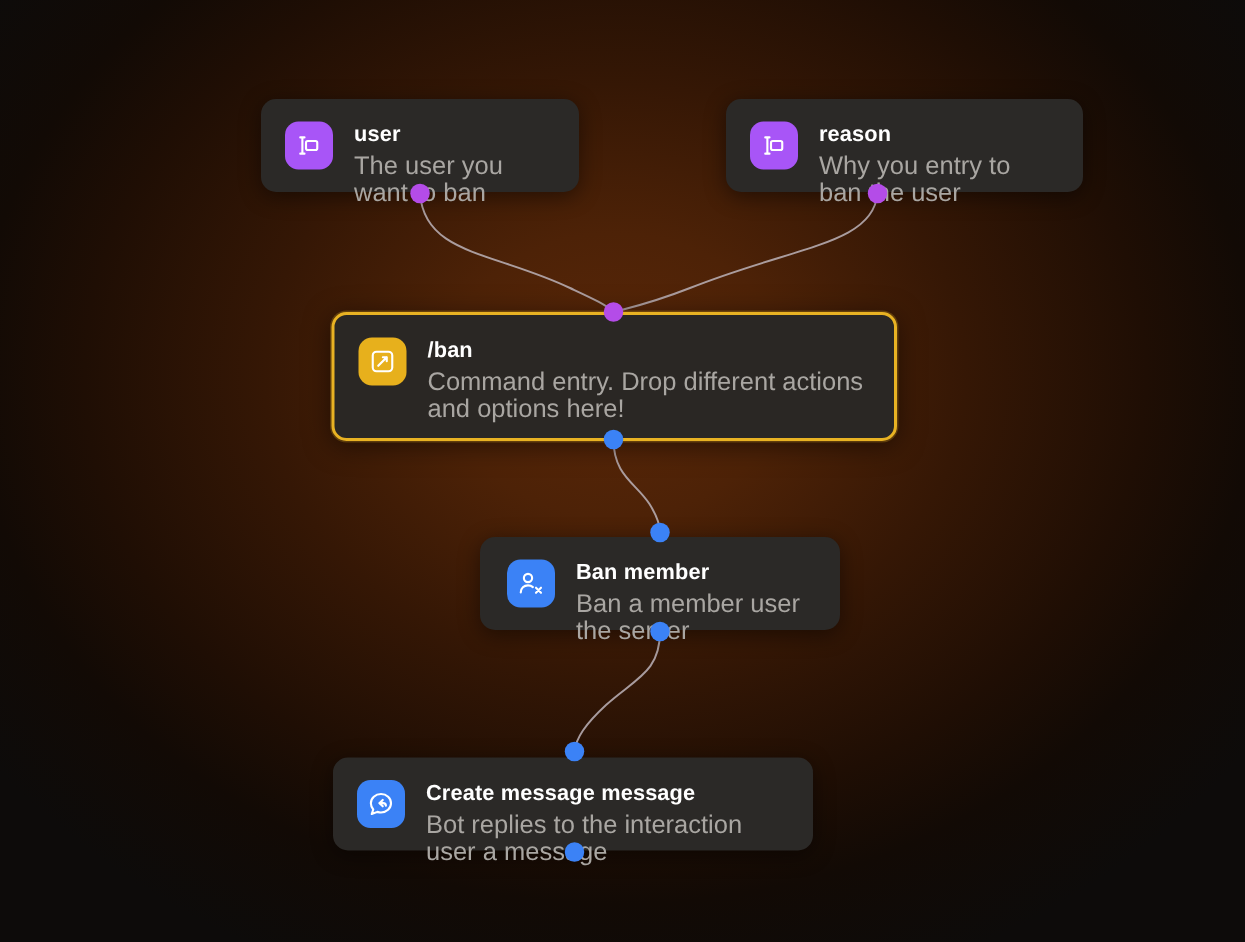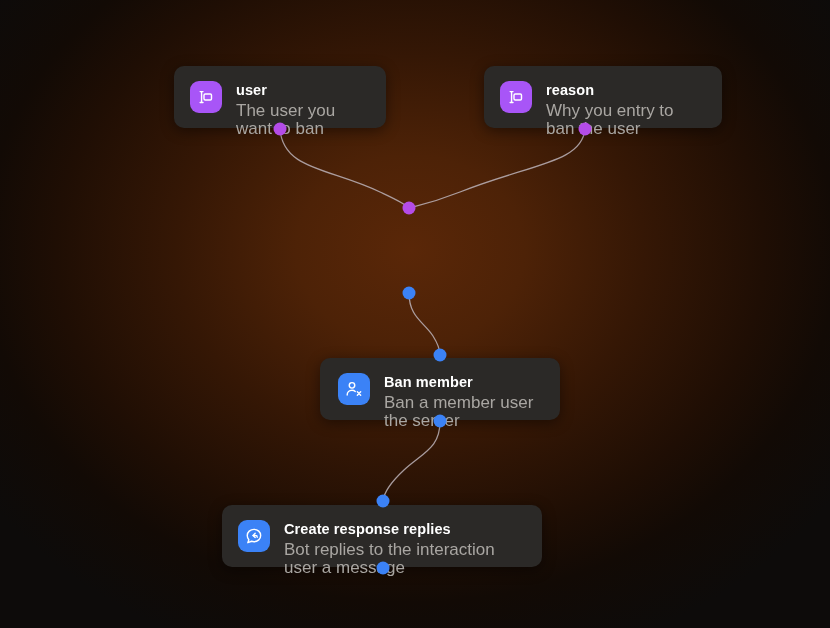--- a/index.html
+++ b/index.html
@@ -129,20 +129,32 @@
         <rect x="9.6" y="8.4" width="9" height="7.2" rx="1.4"></rect>
       </svg>
     </span>
     <span class="node-text">
       <span class="node-title">reason</span>
       <div class="node-desc">Why you entry to ban the user</div>
     </span>
   </div>
   <span class="port port-purple" style="left:585px; top:129px;"></span>
 
+  <div class="node selected" id="node-ban">
+    <span class="node-icon icon-yellow">
+      <svg width="20" height="20" viewBox="0 0 24 24" fill="none" stroke="#ffffff" stroke-width="1.7" stroke-linecap="round" stroke-linejoin="round">
+        <rect x="4.2" y="4.2" width="15.6" height="15.6" rx="3"></rect>
+        <path d="M8.6 15.4L15.4 8.6M15.4 8.6h-3.1M15.4 8.6v3.1"></path>
+      </svg>
+    </span>
+    <span class="node-text">
+      <span class="node-title">/ban</span>
+      <div class="node-desc">Command entry. Drop different actions and options here!</div>
+    </span>
+  </div>
   <span class="port port-purple" style="left:409px; top:208px;"></span>
   <span class="port port-blue" style="left:409px; top:293px;"></span>
 
   <div class="node" id="node-banmember">
     <span class="node-icon icon-blue">
       <svg width="20" height="20" viewBox="0 0 24 24" fill="none" stroke="#ffffff" stroke-width="1.7" stroke-linecap="round" stroke-linejoin="round">
         <circle cx="9.6" cy="7.6" r="3.3"></circle>
         <path d="M3.8 19.2c0-3.4 2.6-5.7 5.8-5.7 1.5 0 2.9.5 3.9 1.4"></path>
         <path d="M16 15.4l4 4M20 15.4l-4 4"></path>
       </svg>
@@ -157,20 +169,20 @@
 
   <div class="node" id="node-response">
     <span class="node-icon icon-blue">
       <svg width="20" height="20" viewBox="0 0 24 24" fill="none" stroke="#ffffff" stroke-width="1.7" stroke-linecap="round" stroke-linejoin="round">
         <path d="M20 11.4c0 4.1-3.6 7.4-8 7.4-1 0-2-.2-2.9-.5L4.6 20l1.2-3.6C4.6 15 3.9 13.3 3.9 11.4 3.9 7.3 7.5 4 12 4s8 3.3 8 7.4z"></path>
         <path d="M13.4 8.8l-2.5 2.5 2.5 2.5"></path>
         <path d="M10.9 11.3h2.9c1.2 0 2.1.9 2.1 2.1"></path>
       </svg>
     </span>
     <span class="node-text">
-      <span class="node-title">Create response replies</span>
+      <span class="node-title">Create message message</span>
       <div class="node-desc">Bot replies to the interaction user a message</div>
     </span>
   </div>
   <span class="port port-blue" style="left:383px; top:501px;"></span>
   <span class="port port-blue" style="left:383px; top:568px;"></span>
 
 </div>
 
 </body></html>

